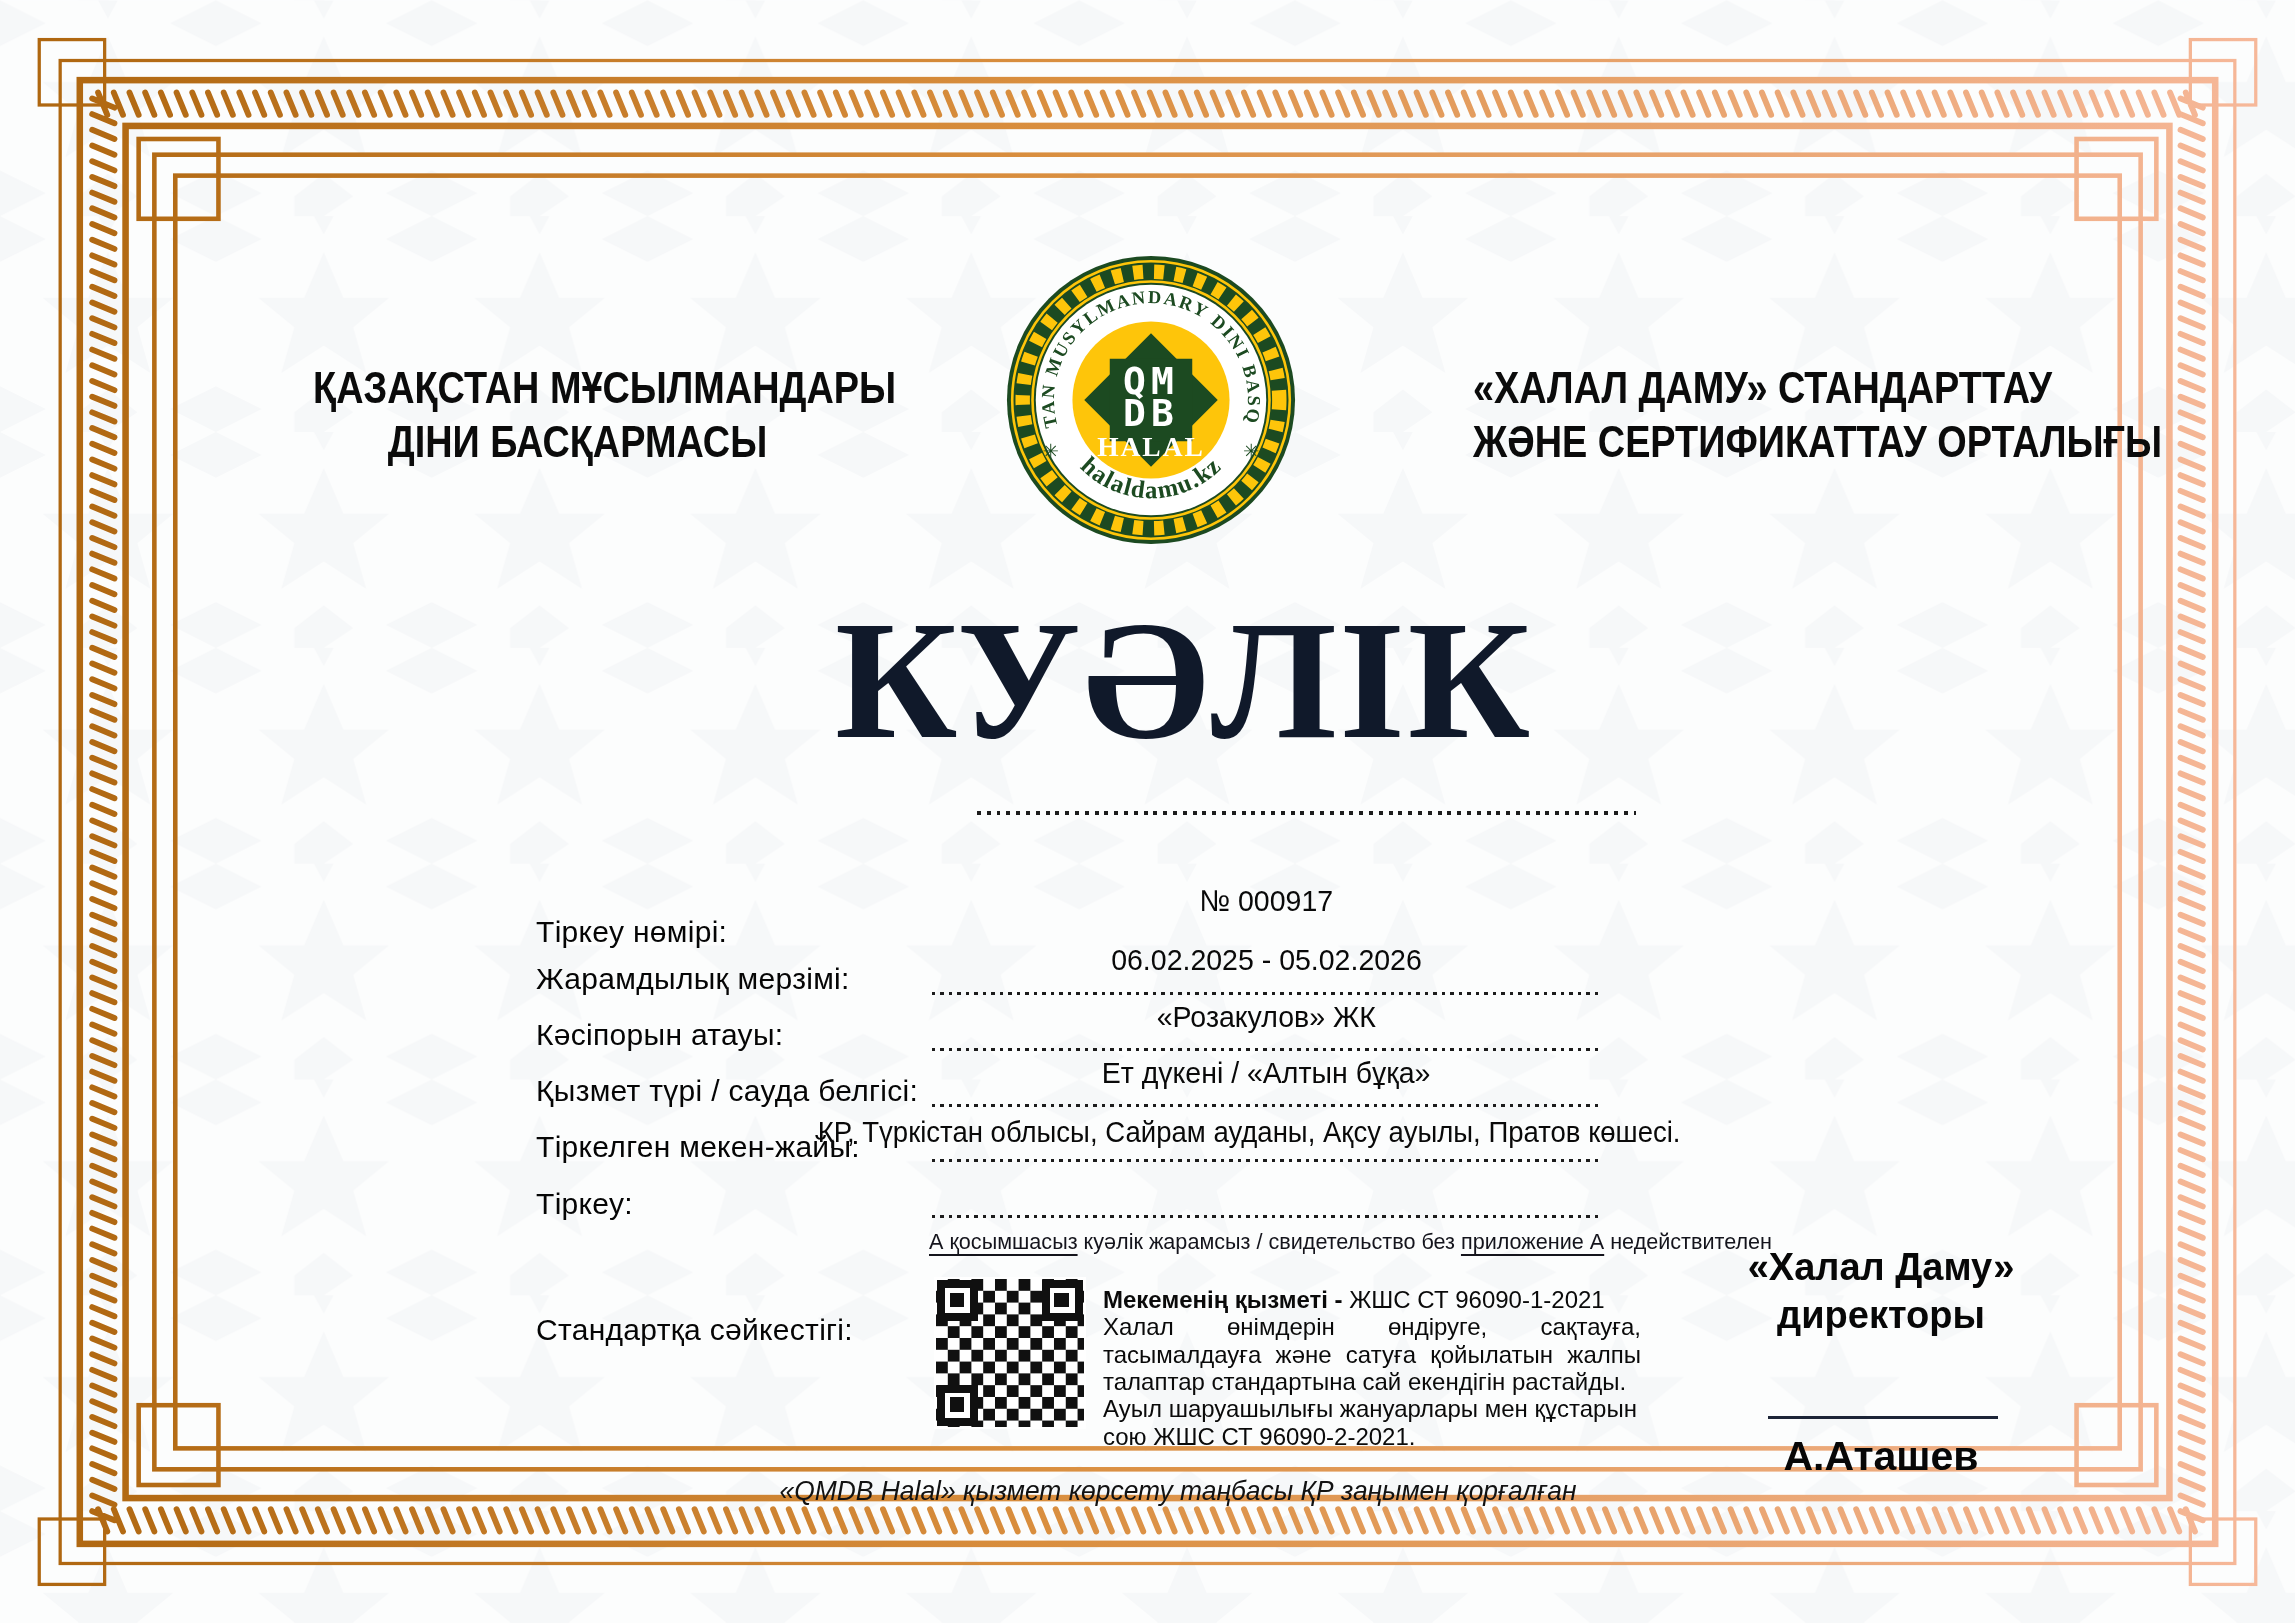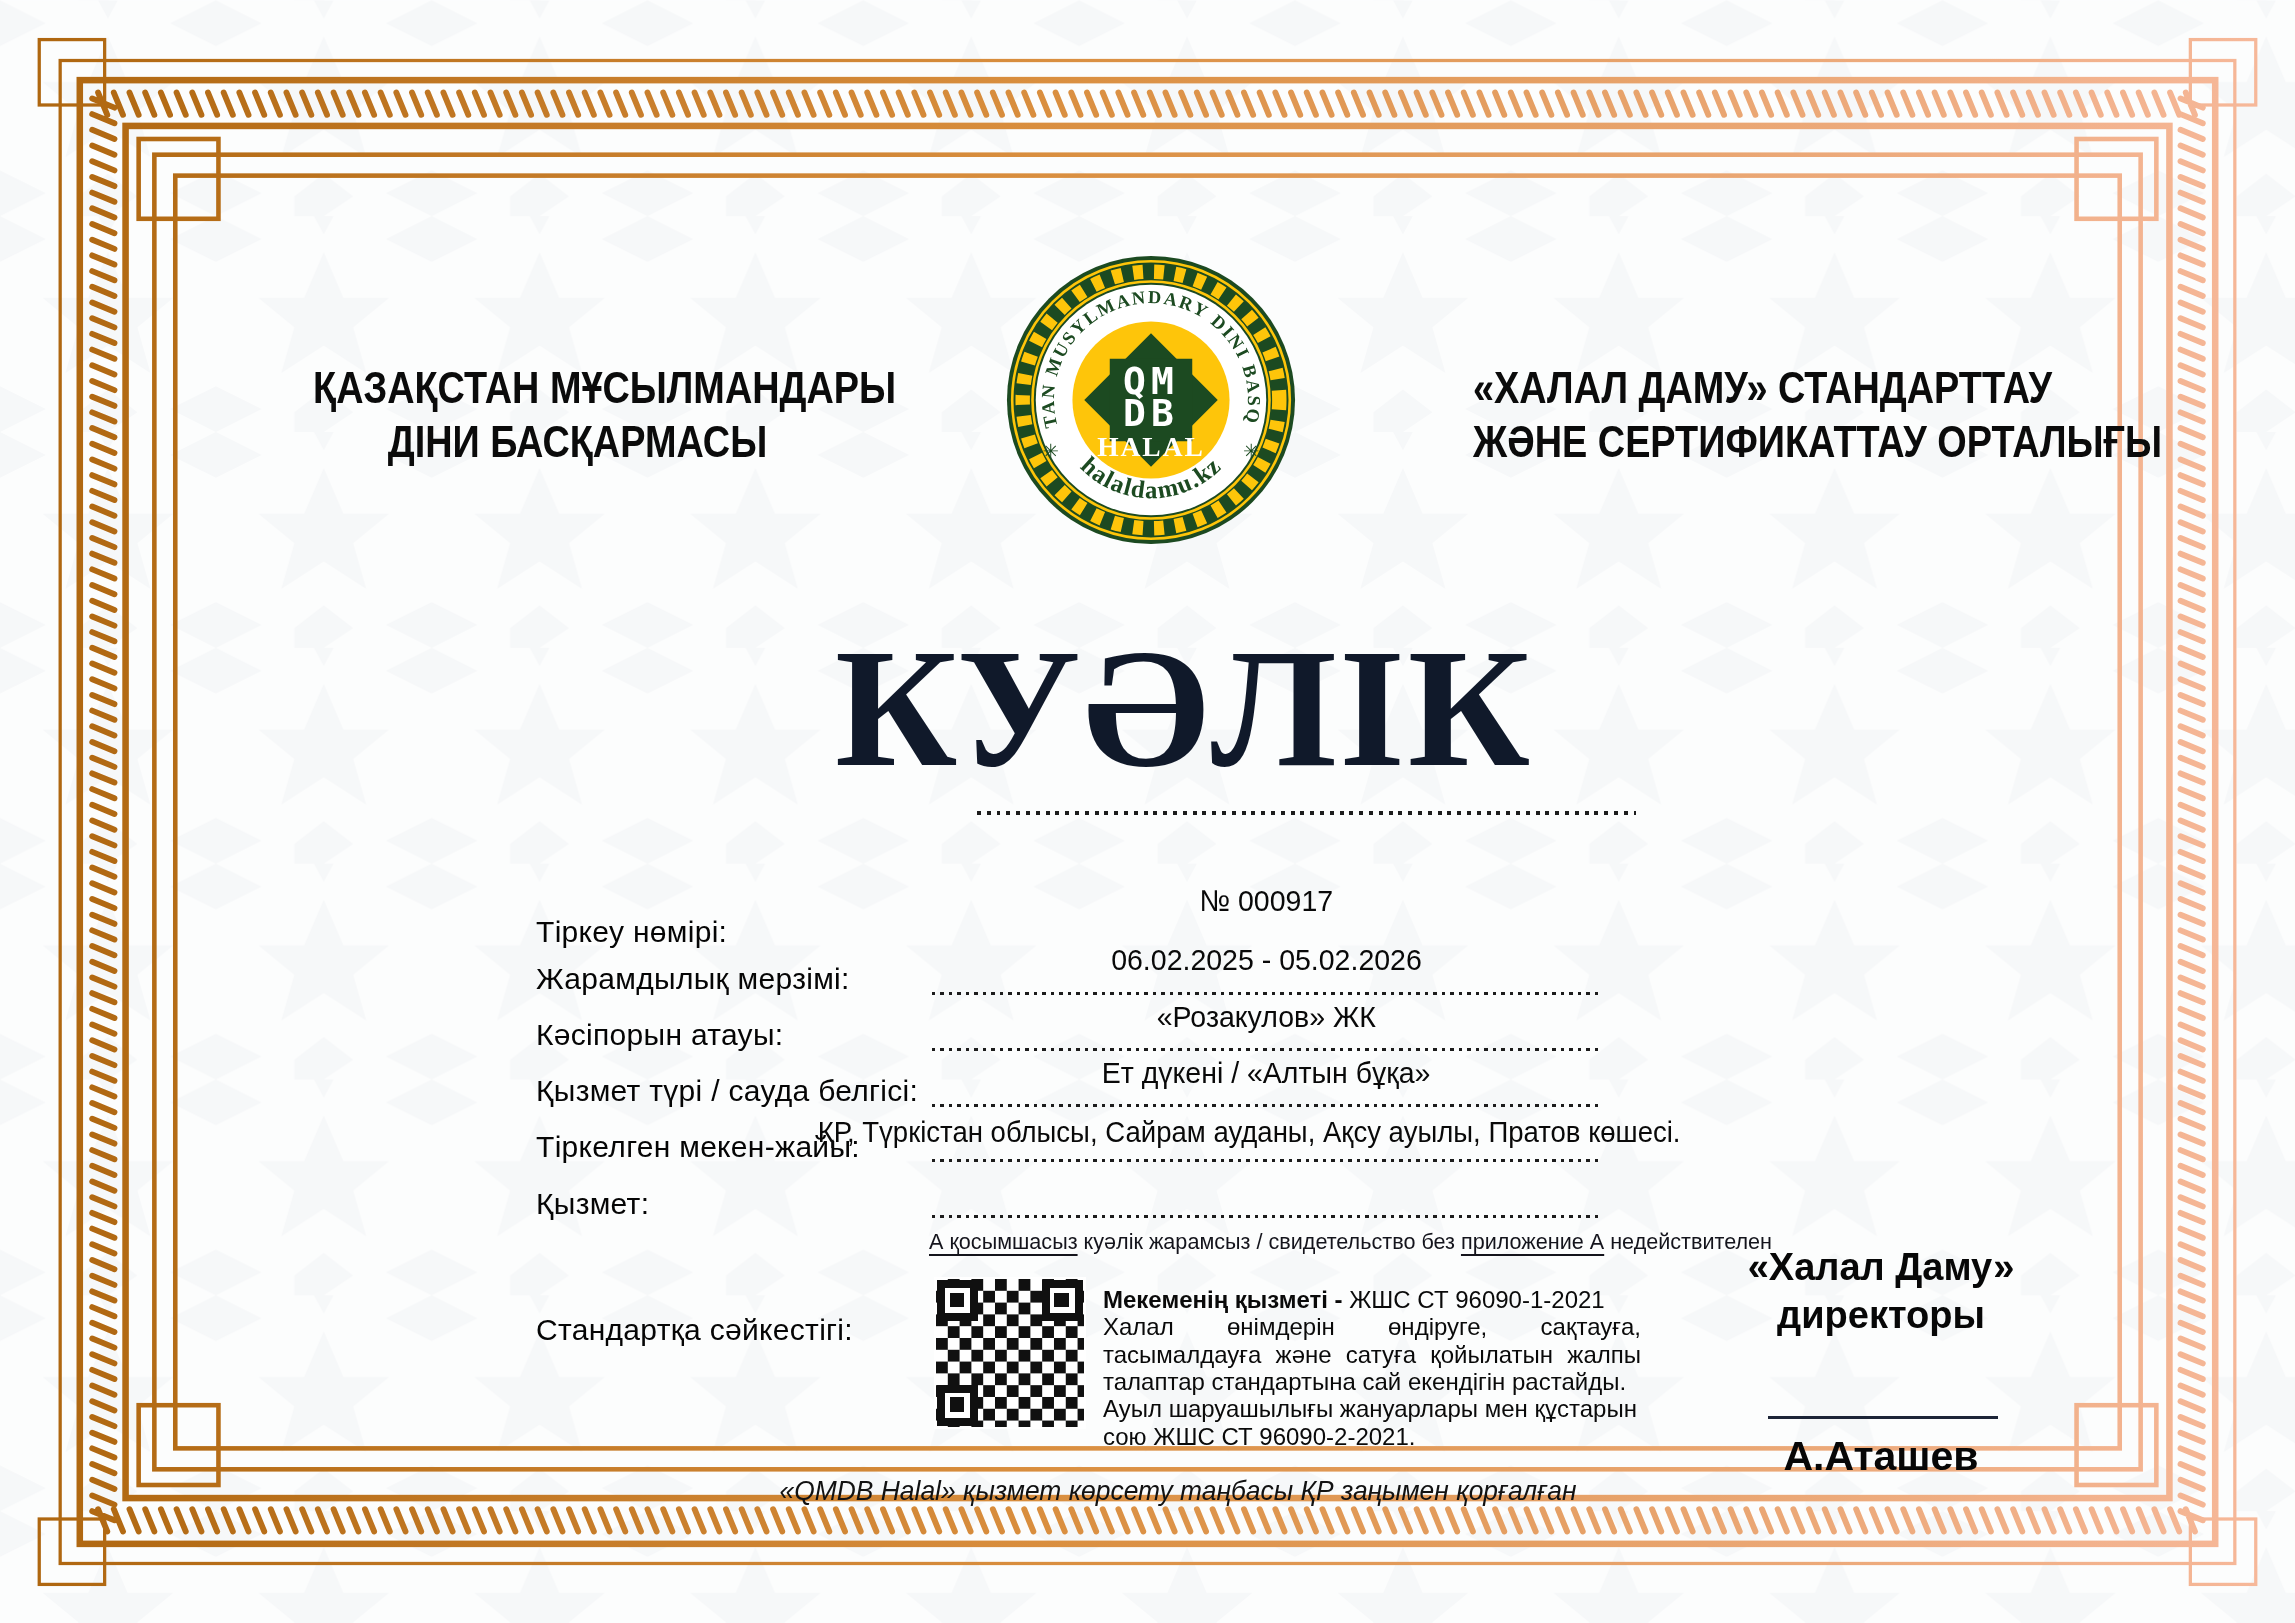--- a/index.html
+++ b/index.html
@@ -14,21 +14,21 @@
   .org-block { position:absolute; top:361px; width:615px; text-align:center;
                font-weight:bold; font-size:44px; line-height:1.22; color:#0b0b0b;
                transform:scaleX(0.86); transform-origin:center top; white-space:nowrap; }
   .org-left  { left:270px; }
   .org-right { left:1430px; }
 
   
   .logo { position:absolute; left:1005px; top:254px; width:292px; height:292px; }
 
   
-  .title { position:absolute; left:835px; top:620px; width:654px; text-align:center;
+  .title { position:absolute; left:835px; top:592px; width:654px; text-align:center;
            font-family:"Liberation Serif", serif; font-weight:bold; font-size:169px;
            line-height:1.05; color:#10192a; letter-spacing:2.6px; }
   .title-dotline { position:absolute; left:977px; top:811px; width:659px; height:3.9px;
            background-image:repeating-linear-gradient(90deg,#1c1c1c 0 3.9px, transparent 3.9px 9.8px); }
 
   
   .flabel { position:absolute; left:536px; font-size:30px; color:#050505; letter-spacing:0.3px; }
   .fvalue { position:absolute; left:929px; width:674px; text-align:center;
             font-weight:normal; font-size:30px; color:#090909; }
   .fvalue > span { display:inline-block; transform:scaleX(0.95); transform-origin:center; white-space:nowrap; }
@@ -189,21 +189,21 @@
   <div class="dotline dot-r3"></div>
 
   <div class="flabel lab-r4">Қызмет түрі / сауда белгісі:</div>
   <div class="fvalue val-r4"><span>Ет дүкені  / «Алтын бұқа»</span></div>
   <div class="dotline dot-r4"></div>
 
   <div class="flabel lab-r5">Тіркелген мекен-жайы:</div>
   <div class="fvalue wide val-r5"><span>ҚР, Түркістан облысы, Сайрам ауданы, Ақсу ауылы, Пратов көшесі.</span></div>
   <div class="dotline dot-r5"></div>
 
-  <div class="flabel lab-r6">Қызмет:</div>
+  <div class="flabel lab-r6">Тіркеу:</div>
   <div class="dotline dot-r6"></div>
 
   <div class="note">
     <span class="u">А қосымшасыз</span><span> куәлік жарамсыз / свидетельство без </span><span class="u">приложение А</span><span> недействителен</span>
   </div>
 
   <div class="flabel lab-r7">Стандартқа сәйкестігі:</div>
 
   <div class="qr">
     <div class="finder tl"></div>

